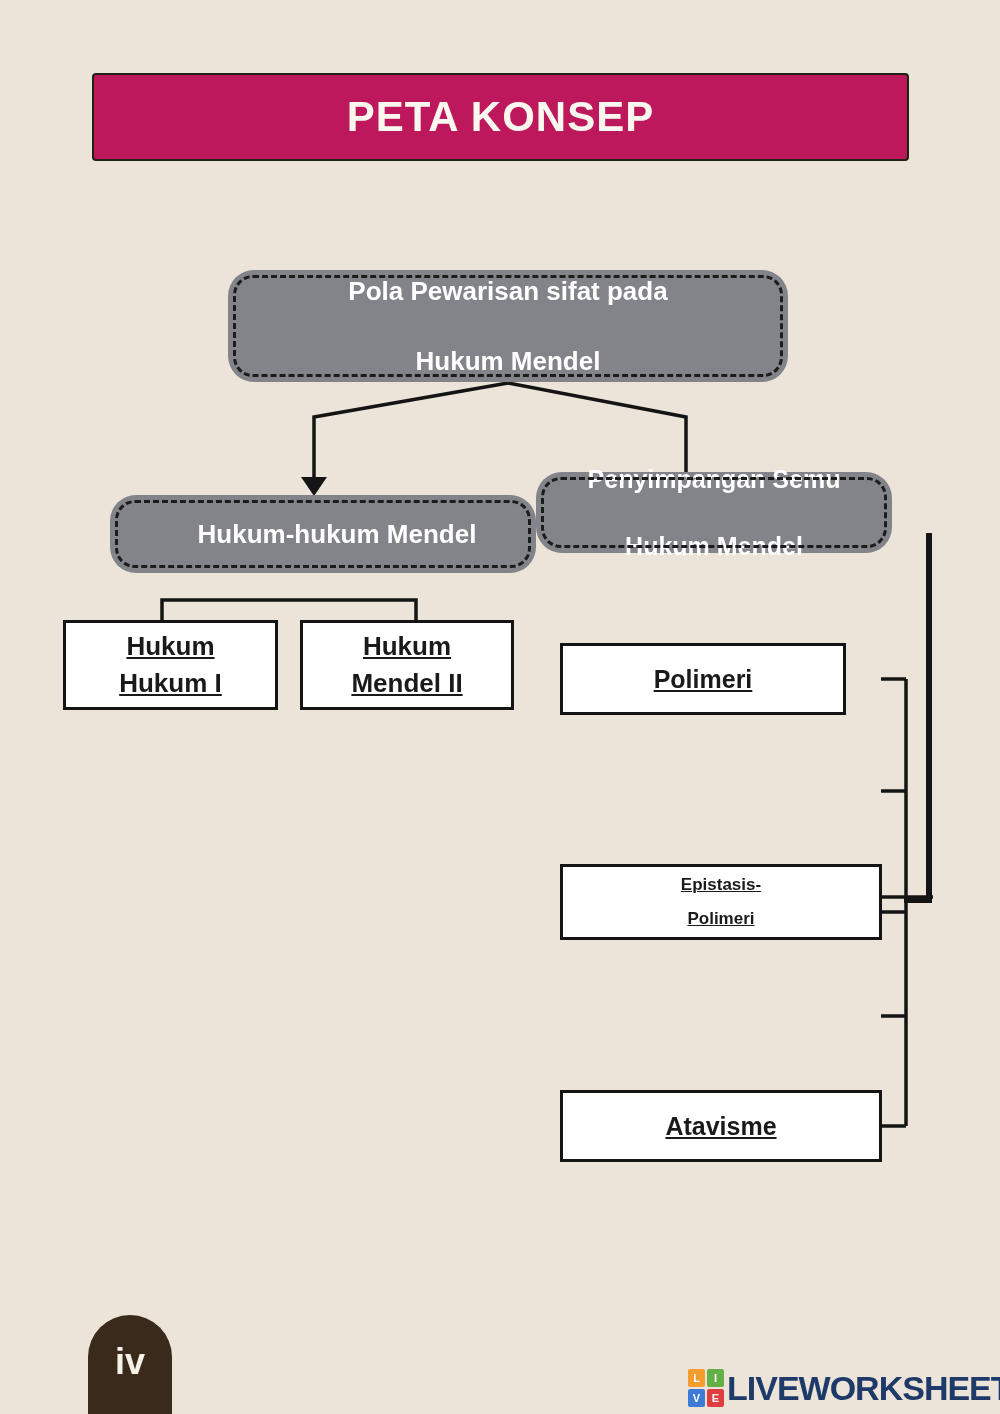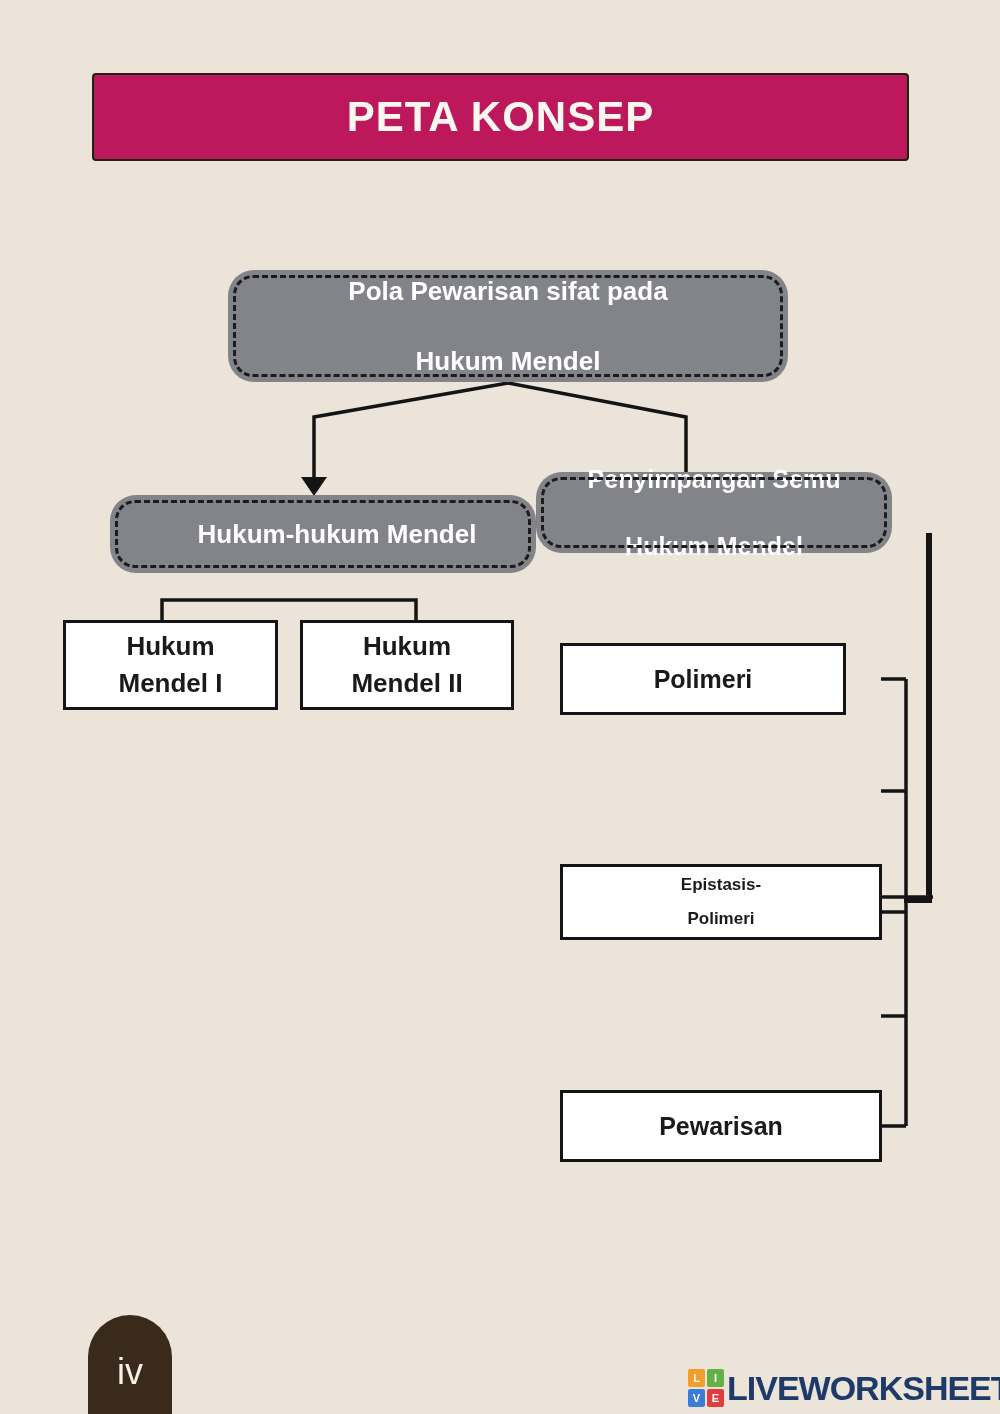--- a/index.html
+++ b/index.html
@@ -27,38 +27,38 @@
     content:"";position:absolute;inset:5px;border:3px dashed #1c1c1c;
     border-radius:20px;pointer-events:none;
   }
   .node-root{left:228px;top:270px;width:560px;height:112px;font-size:26px;line-height:38px;}
   .node-left{left:110px;top:495px;width:398px;height:78px;font-size:26px;padding-left:28px;}
   .node-right{left:536px;top:472px;width:356px;height:81px;font-size:25px;line-height:35px;}
   
   .node-white{
     position:absolute;background:#ffffff;border:3px solid #141414;
     display:flex;flex-direction:column;align-items:center;justify-content:center;
-    color:#1a1a1a;font-weight:700;text-align:center;box-sizing:border-box;
+    color:#1a1a1a;font-weight:700;text-align:center;box-sizing:border-box;text-decoration:underline;
   }
   .nw-mendel1{left:63px;top:620px;width:215px;height:90px;font-size:26px;line-height:37px;}
   .nw-mendel2{left:300px;top:620px;width:214px;height:90px;font-size:26px;line-height:37px;}
   .nw-polimeri{left:560px;top:643px;width:286px;height:72px;font-size:25px;}
   .nw-kriptomeri{left:560px;top:755px;width:322px;height:72px;font-size:25px;}
   .nw-epistasis{left:560px;top:864px;width:322px;height:76px;font-size:17px;line-height:34px;}
   .nw-komplementer{left:560px;top:980px;width:322px;height:72px;font-size:25px;}
   .nw-atavisme{left:560px;top:1090px;width:322px;height:72px;font-size:25px;}
   
   .connectors{position:absolute;left:0;top:0;width:1000px;height:1414px;}
   
   .page-badge{
     position:absolute;left:88px;top:1315px;width:84px;height:99px;
     background:#3a2a1c;border-radius:42px 42px 0 0;
     display:flex;align-items:flex-start;justify-content:center;
   }
-  .page-badge .num{color:#f5f1e8;font-size:36px;font-weight:400;margin-top:36px;}
+  .page-badge .num{color:#f5f1e8;font-size:36px;font-weight:700;margin-top:26px;}
   .logo{
     position:absolute;left:688px;top:1366px;height:44px;
     display:flex;align-items:center;
   }
   .logo-grid{
     display:grid;grid-template-columns:17px 17px;grid-template-rows:18px 18px;
     gap:2px;margin-right:3px;
   }
   .logo-square{
     border-radius:2px;display:flex;align-items:center;justify-content:center;
@@ -106,36 +106,36 @@
     <span>Hukum-hukum Mendel</span>
   </div>
 
   <div class="node-gray node-right">
     <span>Penyimpangan Semu</span>
     <span>Hukum Mendel</span>
   </div>
 
   <div class="node-white nw-mendel1">
     <span>Hukum</span>
-    <span>Mendel I</span>
+    <span>Hukum I</span>
   </div>
   <div class="node-white nw-mendel2">
     <span>Hukum</span>
     <span>Mendel II</span>
   </div>
 
   <div class="node-white nw-polimeri">
     <span>Polimeri</span>
   </div>
   <div class="node-white nw-epistasis">
     <span>Epistasis-</span>
     <span>Polimeri</span>
   </div>
   <div class="node-white nw-atavisme">
-    <span>Pewarisan</span>
+    <span>Atavisme</span>
   </div>
 
   <div class="page-badge">
     <span class="num">iv</span>
   </div>
 
   <div class="logo">
     <div class="logo-grid">
       <div class="logo-square" style="background: rgb(245, 157, 44);">L</div>
       <div class="logo-square" style="background: rgb(99, 176, 70);">I</div>

